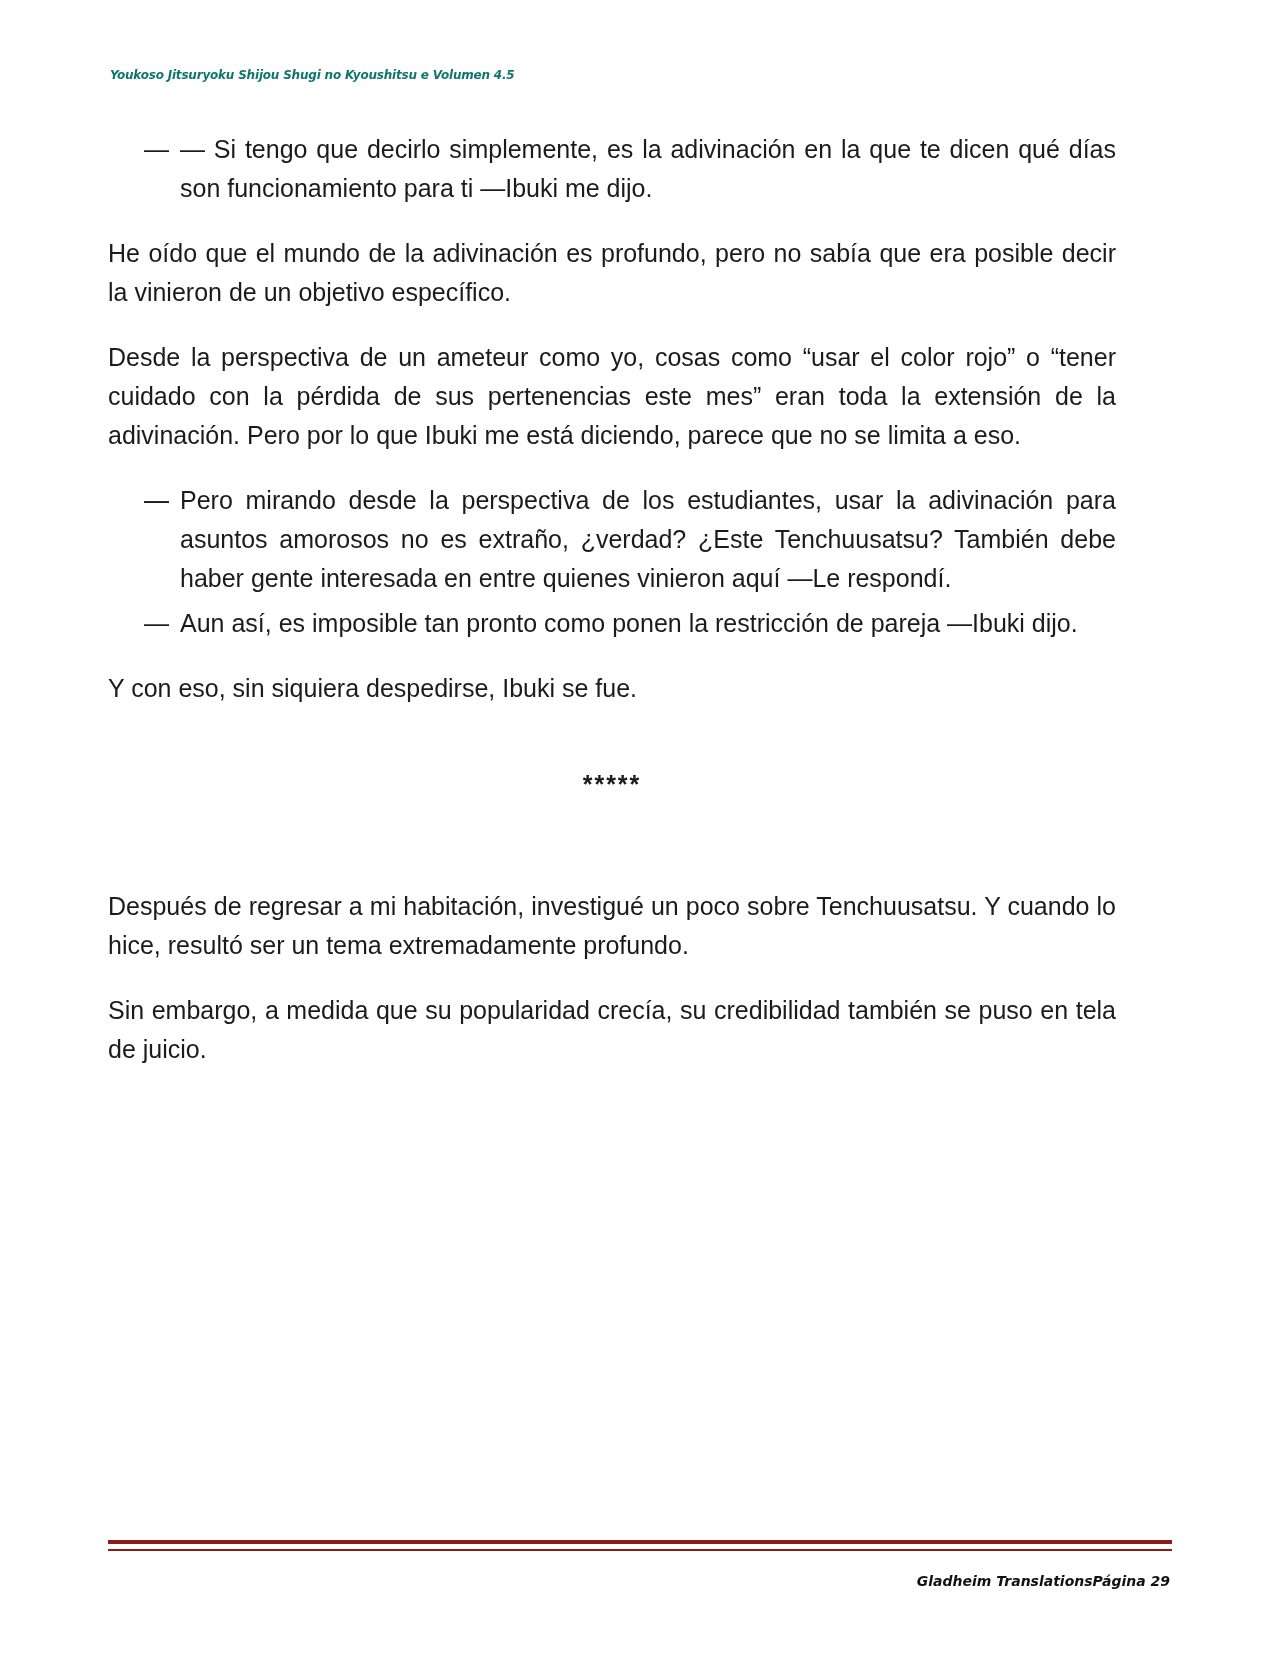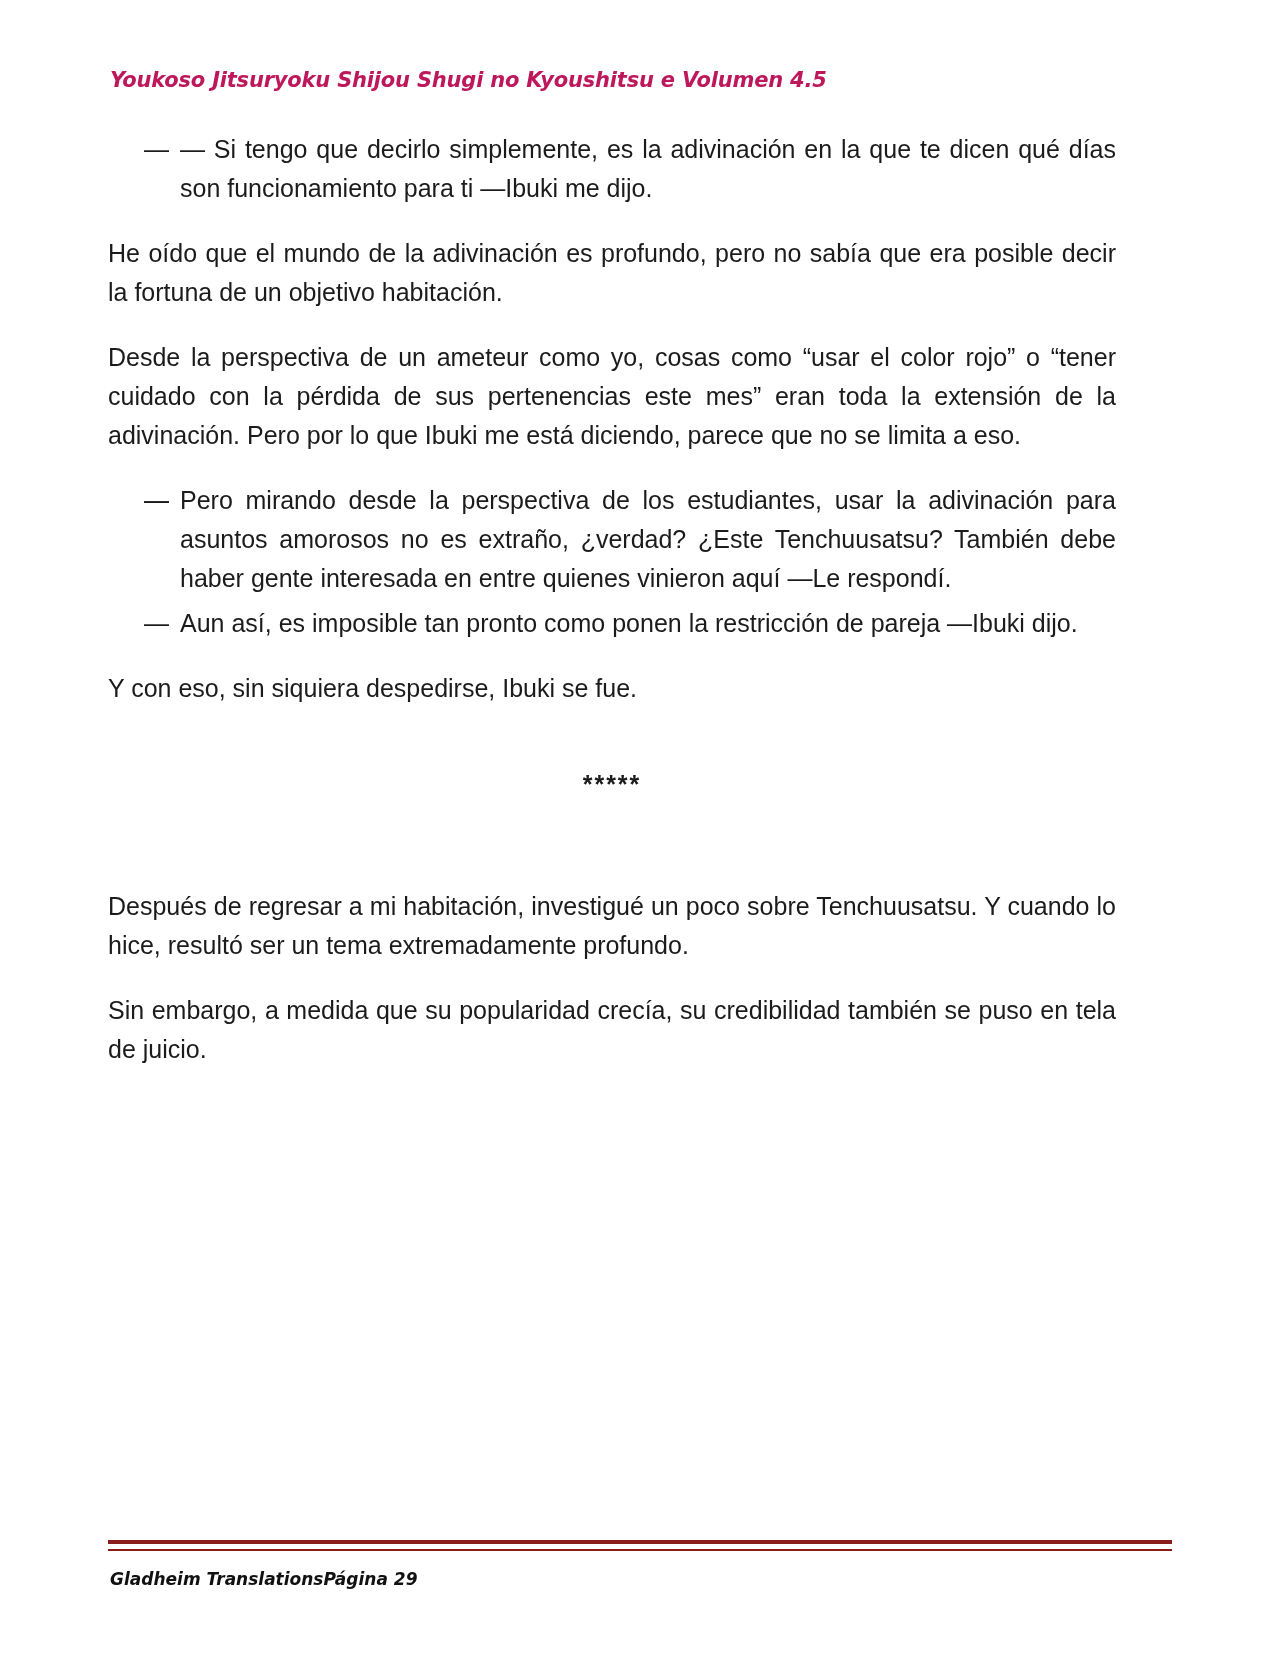--- a/index.html
+++ b/index.html
@@ -22,23 +22,23 @@
   .header {
     position: absolute;
     top: 68px;
     left: 110px;
     right: 110px;
   }
   .header-title {
     font-family: "DejaVu Sans", sans-serif;
     font-style: italic;
     font-weight: bold;
-    font-size: 21px;
+    font-size: 12px;
     letter-spacing: -0.2px;
-    color: #be185d;
+    color: #0f766e;
   }
 
   
   .content {
     position: absolute;
     top: 130px;
     left: 108px;
     width: 1008px;
   }
 
@@ -91,26 +91,26 @@
   .footer-rule.thin {
     bottom: 106px;
     height: 2px;
   }
   .footer {
     position: absolute;
     left: 110px;
     right: 110px;
     bottom: 68px;
     display: flex;
-    justify-content: flex-start;
+    justify-content: flex-end;
     align-items: baseline;
     font-family: "DejaVu Sans", sans-serif;
     font-style: italic;
     font-weight: bold;
-    font-size: 17px;
+    font-size: 14px;
     color: #111111;
     margin-top: 8px;
   }
 </style>
 </head>
 <body>
 
 <div class="page">
 
   <div class="header">
@@ -119,21 +119,21 @@
 
   <div class="content">
 
     <ul class="dash-list">
       <li>
         <span class="dash">—</span>
         <span>— Si tengo que decirlo simplemente, es la adivinación en la que te dicen qué días son funcionamiento para ti —Ibuki me dijo.</span>
       </li>
     </ul>
 
-    <p class="para">He oído que el mundo de la adivinación es profundo, pero no sabía que era posible decir la fortuna de un objetivo habitación.</p>
+    <p class="para">He oído que el mundo de la adivinación es profundo, pero no sabía que era posible decir la vinieron de un objetivo específico.</p>
 
     <p class="para">Desde la perspectiva de un ameteur como yo, cosas como “usar el color rojo” o “tener cuidado con la pérdida de sus pertenencias este mes” eran toda la extensión de la adivinación. Pero por lo que Ibuki me está diciendo, parece que no se limita a eso.</p>
 
     <ul class="dash-list">
       <li>
         <span class="dash">—</span>
       </li>
       <li>
         <span class="dash">—</span>
         <span>Pero mirando desde la perspectiva de los estudiantes, usar la adivinación para asuntos amorosos no es extraño, ¿verdad? ¿Este Tenchuusatsu? También debe haber gente interesada en entre quienes  vinieron aquí —Le respondí.</span>

